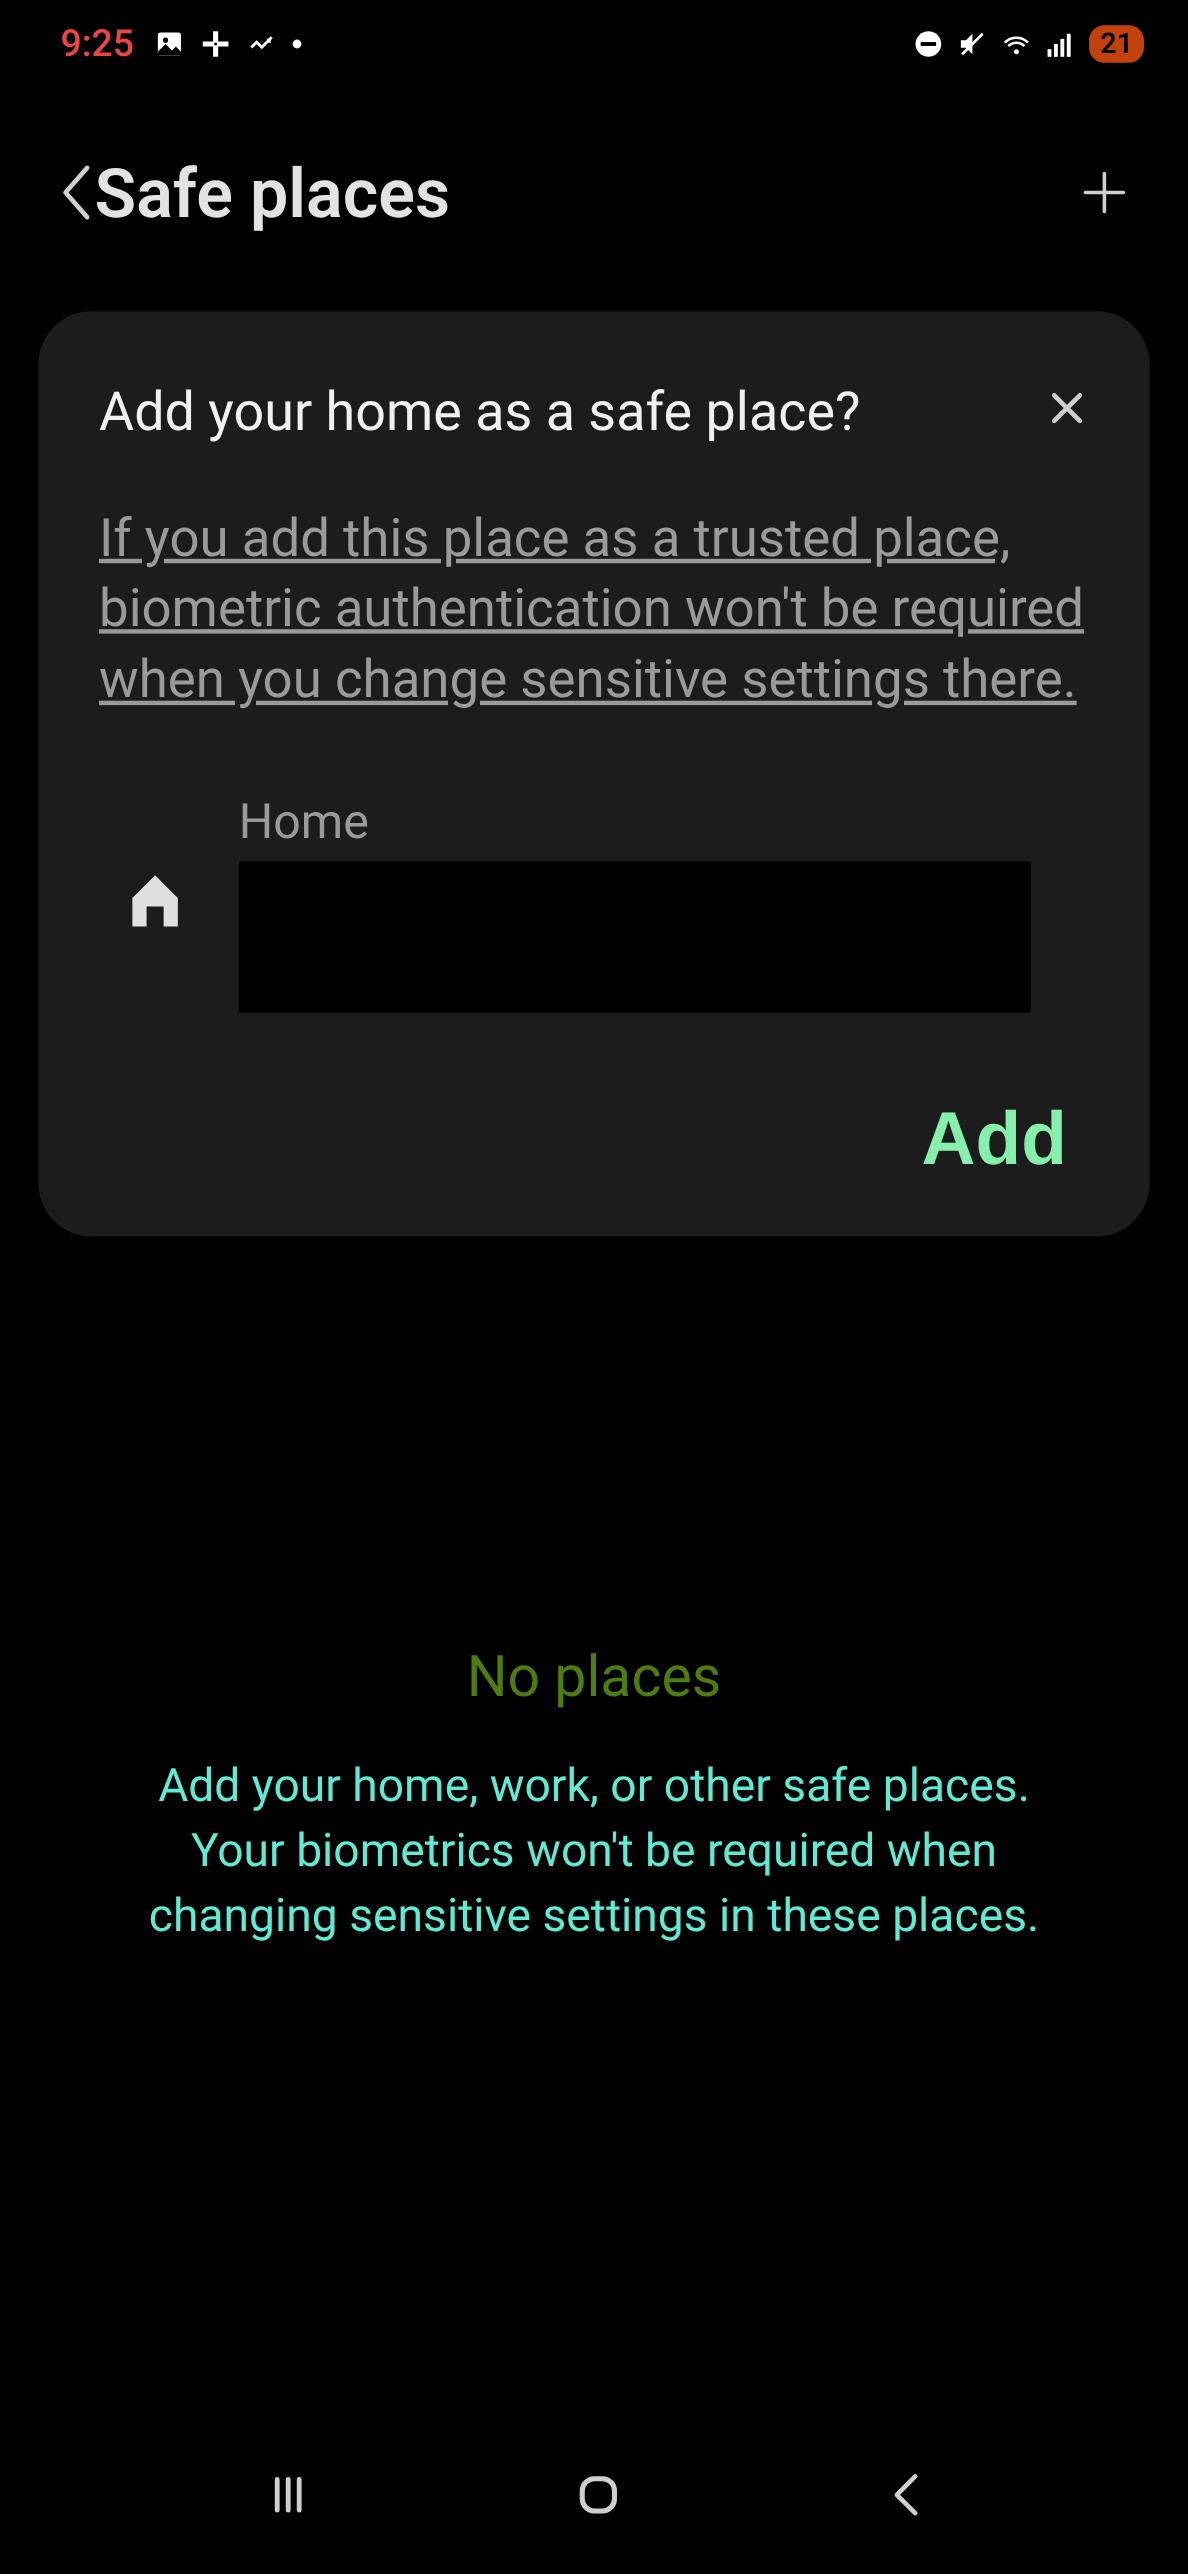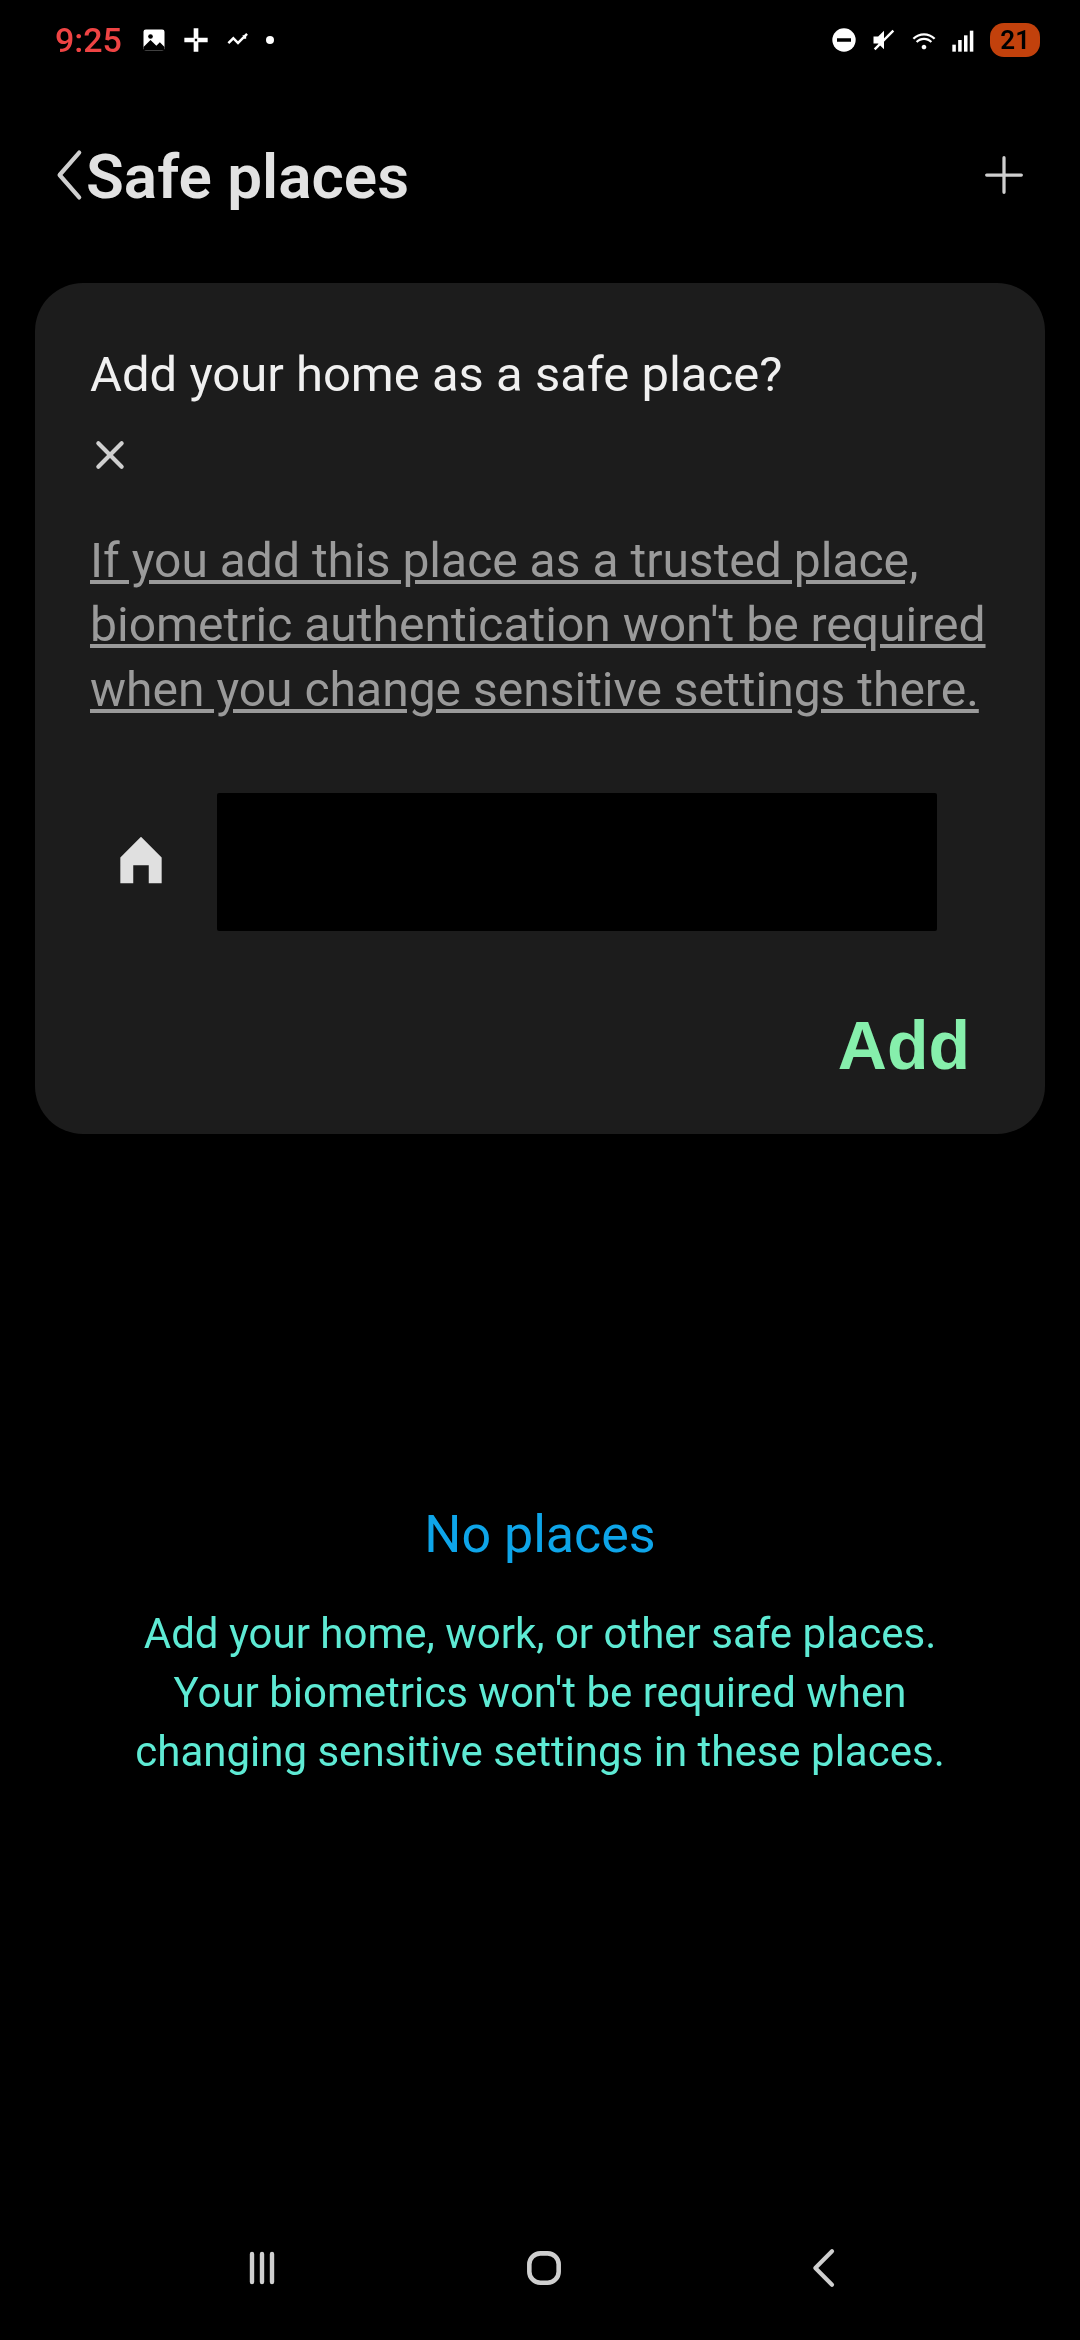--- a/index.html
+++ b/index.html
@@ -80,21 +80,20 @@
       margin: 20px 35px;
       background: #1c1c1c;
       border-radius: 48px;
       padding: 60px 55px 50px 55px;
     }
     .card-header {
       display: flex;
       align-items: flex-start;
       justify-content: space-between;
       gap: 20px;
-      flex-direction: column;
     }
     .card-title {
       font-size: 49px;
       font-weight: 400;
       color: #f0f0f0;
       line-height: 1.3;
     }
     .close-x {
       color: #cfcfcf;
       flex-shrink: 0;
@@ -148,21 +147,21 @@
     }
     
     
     .empty-state {
       text-align: center;
       padding: 0 100px;
       margin-top: 370px;
     }
     .empty-title {
       font-size: 52px;
-      color: #0ea5e9;
+      color: #4d7c0f;
       font-weight: 400;
       margin-bottom: 40px;
     }
     .empty-desc {
       font-size: 42px;
       color: #5eead4;
       line-height: 1.4;
     }
     
     
@@ -264,20 +263,21 @@
   </div>
   <div class="card-desc">If you add this place as a trusted place, biometric authentication won't be required when you change sensitive settings there.</div>
 
   <div class="home-row">
     <span class="home-icon">
       <svg width="62" height="62" viewBox="0 0 24 24">
           <path fill="#e0e0e0" d="M12 3 L4 11 V21 H9 V14 H15 V21 H20 V11 Z"></path>
         </svg>
     </span>
     <div class="home-text-col">
+      <div class="home-label">Home</div>
       <div class="home-address-block"></div>
     </div>
   </div>
 
   <div class="card-action">
     <button class="add-btn">Add</button>
   </div>
 </div>
 
 <div class="empty-state">

